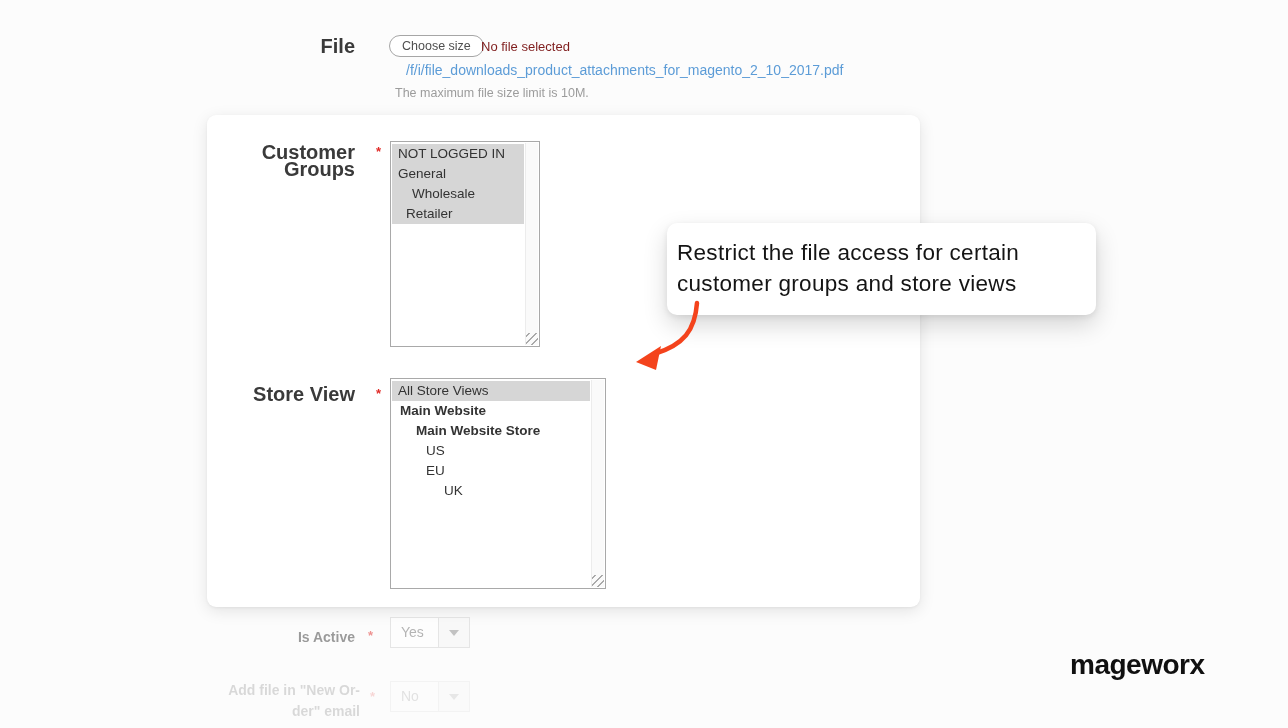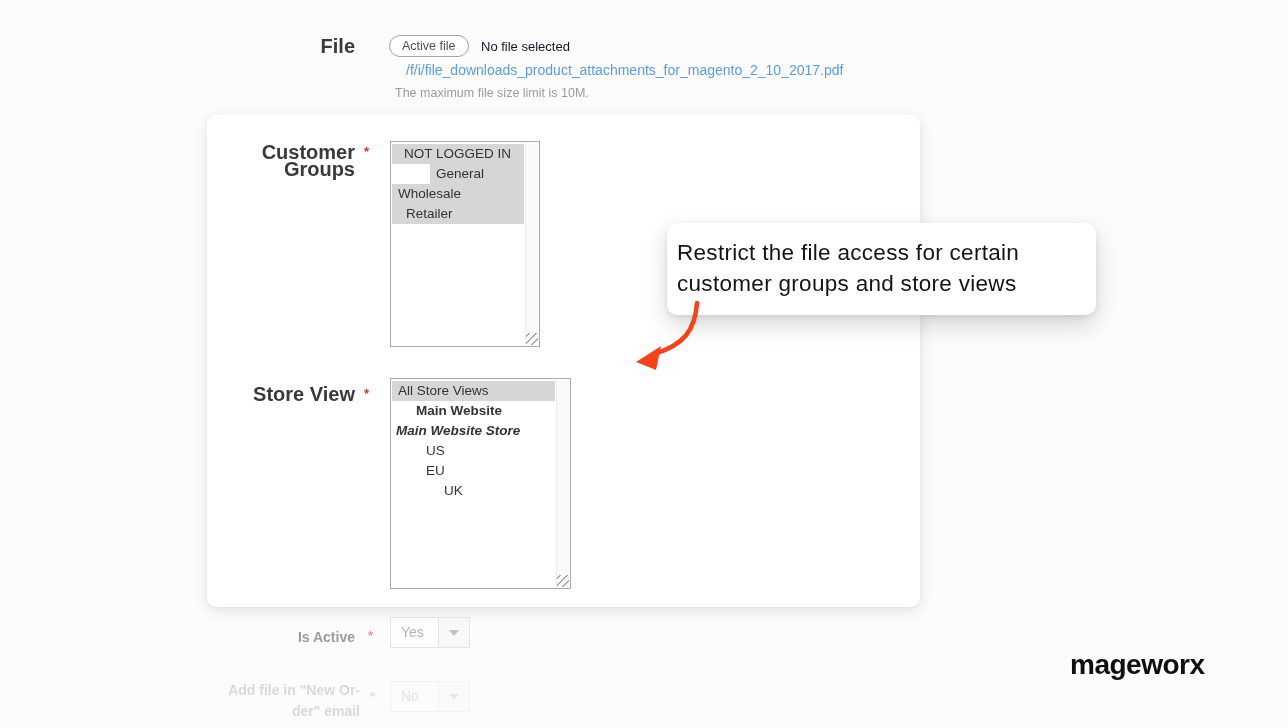--- a/index.html
+++ b/index.html
@@ -20,34 +20,34 @@
   }
   .req { color:var(--required-red,#e02b27); font-size:13px; font-weight:bold; }
 
   .choose-btn {
     left:389px; top:35px; height:22px;
     border:1px solid #a6a6a6; border-radius:11px;
     background:#fff; color:#4f4f4f;
     font-size:12.5px; font-family:"Liberation Sans",sans-serif;
     padding:0 12px; line-height:20px; cursor:default;
   }
-  .no-file { left:481px; top:39px; font-size:13px; color:#0f172a; }
+  .no-file { left:481px; top:39px; font-size:13px; color:#7f1d1d; }
   .file-link {
     left:406px; top:62px; font-size:14px;
     color:var(--link-blue,#5c9cd7); text-decoration:none; cursor:pointer;
   }
   .file-note { left:389px; top:86px; font-size:12.5px; color:#9c9c9c;margin-left:6px; }
 
   
   .card {
     left:207px; top:115px; width:713px; height:492px;
     background:#fff; border-radius:9px;
     box-shadow:0 4px 16px rgba(0,0,0,0.10), 0 1px 3px rgba(0,0,0,0.05);
   }
-  .lblrow { position:absolute; display:flex; align-items:flex-start; gap:9px; left:0; }
+  .lblrow { position:absolute; display:flex; align-items:flex-start; gap:21px; left:0; }
   .lblrow .field-label { width:148px; }
 
   
   .listbox {
     position:absolute; background:#fff;
     border:1px solid #a9a9a9;
   }
   .listbox .opts { position:absolute; top:2px; left:1px; right:15px; }
   .opt {
     font-size:13.5px; color:#333; height:20px; line-height:20px;
@@ -100,56 +100,56 @@
   .logo {
     left:1070px; top:649px; font-size:28px; font-weight:bold;
     letter-spacing:-.5px; color:#101010;
   }
 </style>
 </head>
 <body>
 
 <div class="abs field-label" style="left:205px; top:38px;">File</div>
 
-<button class="abs choose-btn">Active file</button>
+<button class="abs choose-btn">Choose size</button>
 
 <span class="abs no-file">No file selected</span>
 
 <a class="abs file-link" href="#">/f/i/file_downloads_product_attachments_for_magento_2_10_2017.pdf</a>
 
 <div class="abs file-note">The maximum file size limit is 10M.</div>
 
 <div class="abs card">
 
   <div class="lblrow" style="top:29px;">
     <div class="field-label">Customer Groups</div>
     <span class="req">*</span>
   </div>
 
   <div class="listbox" style="left:183px; top:26px; width:150px; height:206px;">
     <div class="opts">
-        <div class="opt sel" style="padding-left: 12px;">NOT LOGGED IN</div>
-        <div class="opt sel" style="padding-left: 6px; margin-left: 38px;">General</div>
-        <div class="opt sel" style="padding-left: 6px;">Wholesale</div>
+        <div class="opt sel" style="padding-left: 6px;">NOT LOGGED IN</div>
+        <div class="opt sel" style="padding-left: 6px;">General</div>
+        <div class="opt sel" style="padding-left: 20px;">Wholesale</div>
         <div class="opt sel" style="padding-left: 14px;">Retailer</div>
       </div>
     <div class="sb-track"></div>
     <div class="grip"></div>
   </div>
 
   <div class="lblrow" style="top:271px;">
     <div class="field-label">Store View</div>
     <span class="req">*</span>
   </div>
 
-  <div class="listbox" style="left:183px; top:263px; width:181px; height:211px;">
+  <div class="listbox" style="left:183px; top:263px; width:216px; height:211px;">
     <div class="opts">
         <div class="opt sel" style="padding-left: 6px;">All Store Views</div>
-        <div class="opt bold" style="padding-left: 24px;">Main Website</div>
-        <div class="opt bold" style="padding-left: 4px; font-style: italic;">Main Website Store</div>
+        <div class="opt bold" style="padding-left: 8px;">Main Website</div>
+        <div class="opt bold" style="padding-left: 24px;">Main Website Store</div>
         <div class="opt" style="padding-left: 34px;">US</div>
         <div class="opt" style="padding-left: 34px;">EU</div>
         <div class="opt" style="padding-left: 52px;">UK</div>
       </div>
     <div class="sb-track"></div>
     <div class="grip"></div>
   </div>
 
 </div>
 

